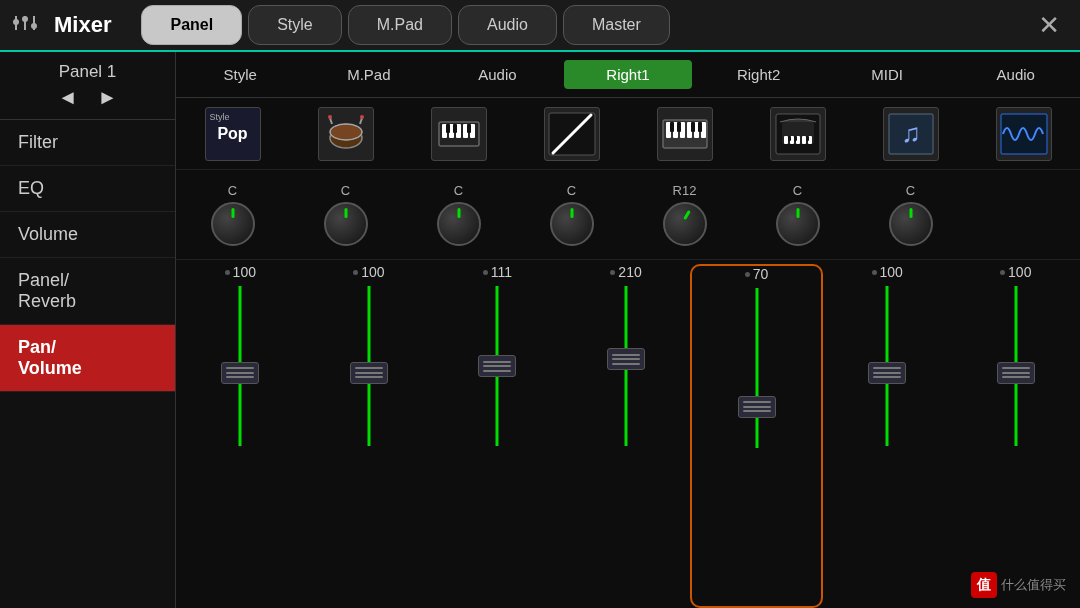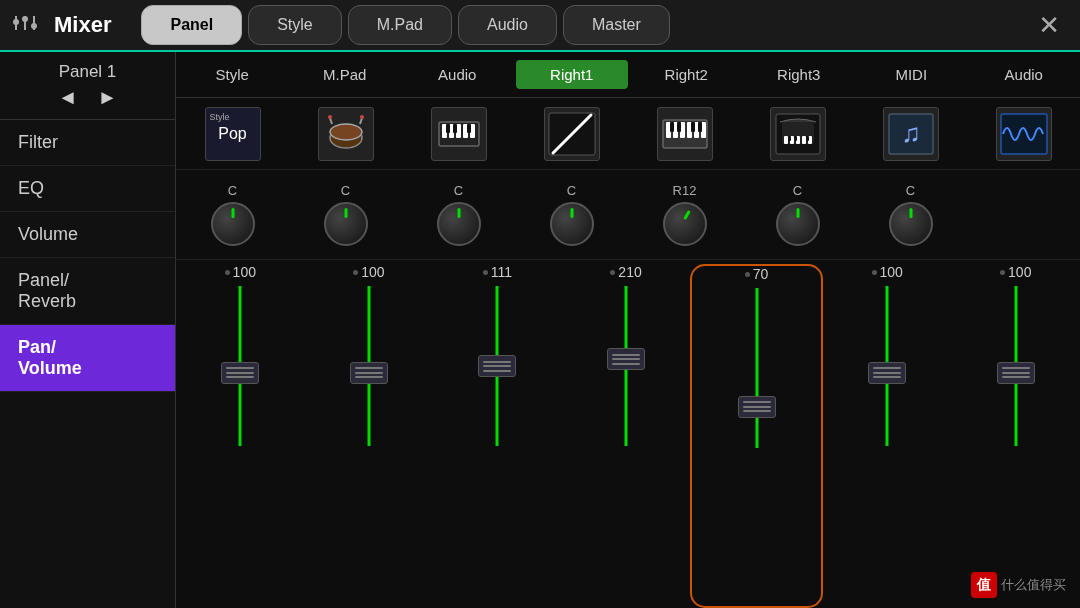--- a/index.html
+++ b/index.html
@@ -99,21 +99,21 @@
       flex-direction: column;
     }
     .sidebar-item {
       padding: 12px 18px;
       font-size: 18px;
       color: #ccc;
       border-bottom: 1px solid #222;
       cursor: pointer;
     }
     .sidebar-item.active {
-      background: #6d28d9;
+      background: #b91c1c;
       color: #fff;
       font-weight: bold;
     }
 
     
     .channel-grid {
       flex: 1;
       display: flex;
       flex-direction: column;
       background: #0d0d0d;
@@ -173,21 +173,21 @@
     }
     
     .style-text {
       position: absolute;
       top: 4px; left: 4px;
       font-size: 9px;
       color: #aaa;
     }
     .pop-text {
       font-size: 16px;
-      font-weight: normal;
+      font-weight: bold;
       color: #fff;
     }
 
     
     .filter-row {
       display: flex;
       height: 90px;
       align-items: center;
       border-bottom: 1px solid #222;
     }
@@ -242,21 +242,21 @@
       flex: 1;
       display: flex;
       flex-direction: column;
       align-items: center;
       height: 100%;
       position: relative;
       text-align: right;
     }
     .volume-cell.selected {
       border: 2px solid #cc5500;
-      border-radius: 15px;
+      border-radius: 10px;
     }
     .vol-number {
       font-size: 14px;
       color: #ccc;
       margin-bottom: 6px;
       display: flex;
       align-items: center;
       gap: 3px;
     }
     .vol-dot {
@@ -376,21 +376,20 @@
   </div>
 
   <div class="channel-grid">
 
     <div class="channel-headers">
       <div class="ch-header">Style</div>
       <div class="ch-header">M.Pad</div>
       <div class="ch-header">Audio</div>
       <div class="ch-header active">Right1</div>
       <div class="ch-header">Right2</div>
-      <div class="ch-header">Right3</div>
       <div class="ch-header">MIDI</div>
       <div class="ch-header">Audio</div>
     </div>
 
     <div class="instrument-row">
 
       <div class="instrument-cell">
         <div class="instrument-thumb style-pop">
           <span class="style-text">Style</span>
           <span class="pop-text">Pop</span>

